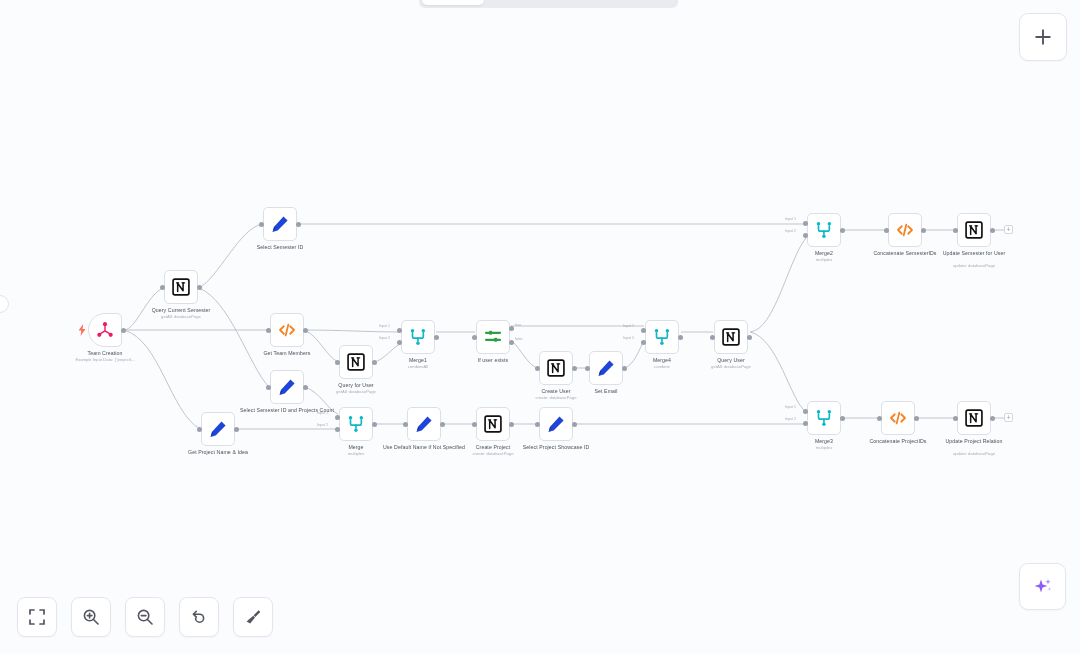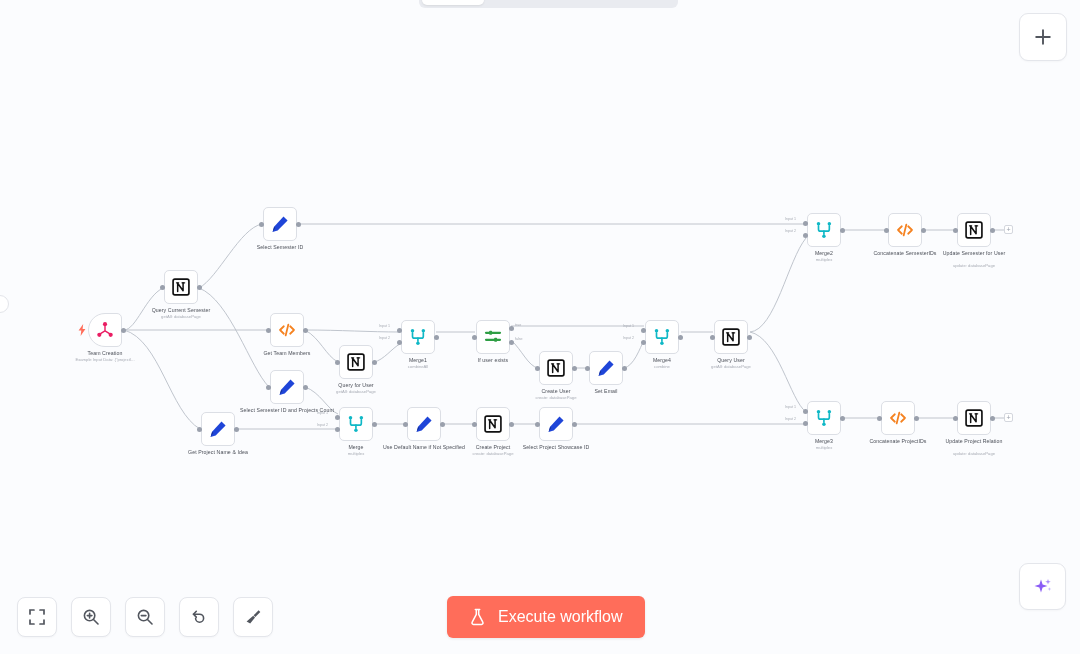--- a/index.html
+++ b/index.html
@@ -557,20 +557,14 @@
       </svg>
     </div>
     <div class="sqbtn">
       <svg width="18" height="18" viewBox="0 0 18 18">
         <path d="M14.6 2.3 L9.6 7.3 L11.3 9 L16.3 4 Z" fill="#52565e"></path>
         <path d="M9.2 7.7 L2.6 13.4 L6.2 15.4 L11 9.5 Z" fill="#52565e"></path>
       </svg>
     </div>
   </div>
 
-  <button id="execute-btn">
-    <svg width="17" height="18" viewBox="0 0 17 18">
-      <path d="M6.3 1.4 h4.4 M7.3 1.4 v5 L3.2 14.2 a1.5 1.5 0 0 0 1.3 2.3 h8 a1.5 1.5 0 0 0 1.3 -2.3 L9.7 6.4 v-5" fill="none" stroke="#ffffff" stroke-width="1.5" stroke-linecap="round" stroke-linejoin="round"></path>
-    </svg>
-    <span>Execute workflow</span>
-  </button>
 
 </div>
 
 </body></html>

